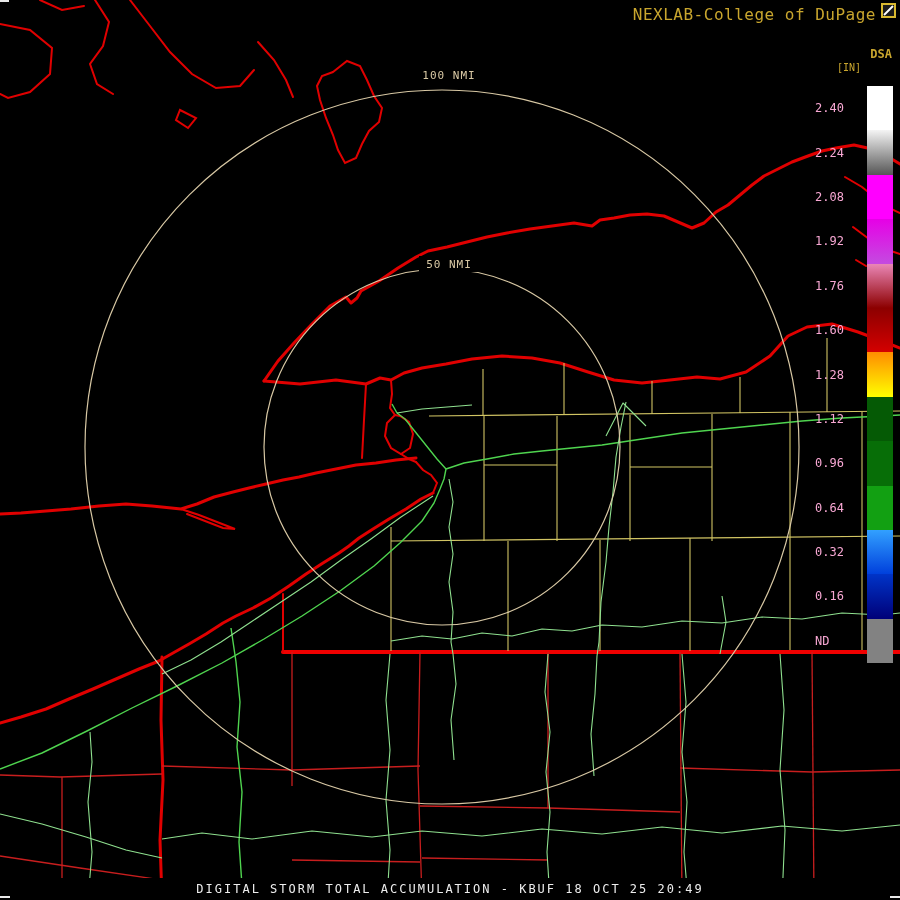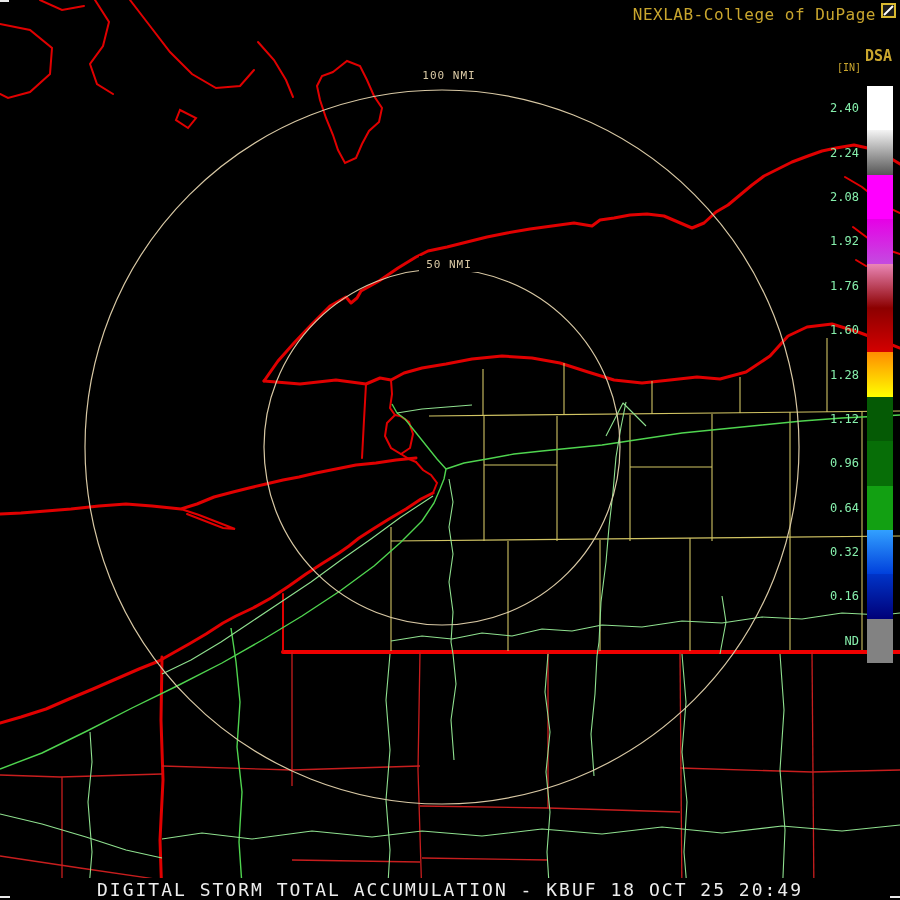--- a/index.html
+++ b/index.html
@@ -3,29 +3,29 @@
 <meta charset="utf-8">
 <style>
   html,body{margin:0;padding:0;background:#000;}
   body{width:900px;height:900px;overflow:hidden;font-family:"DejaVu Sans Mono",monospace;}
   .screen{position:relative;width:900px;height:900px;background:#000;}
   svg.map{position:absolute;left:0;top:0;}
 
   .brand{position:absolute;top:5px;right:24px;color:#c9a62e;font-size:16px;letter-spacing:.5px;white-space:nowrap;}
   .logo{position:absolute;top:3px;right:4px;width:15px;height:15px;}
 
-  .prod-code{position:absolute;top:47px;right:8px;color:#c9a62e;font-size:15px;font-weight:bold;}
+  .prod-code{position:absolute;top:47px;right:8px;color:#c9a62e;font-size:12px;font-weight:bold;}
   .prod-units{position:absolute;top:62px;right:39px;color:#c9a62e;font-size:10px;}
 
   .colorbar{position:absolute;top:86px;right:7px;display:flex;flex-direction:column;}
   .cbar-row{display:flex;align-items:center;height:44.4px;}
-  .cbar-label{width:52px;text-align:right;padding-right:8px;color:#86efac;font-size:12px;}
+  .cbar-label{width:52px;text-align:left;color:#f9a8d4;font-size:12px;}
   .cbar-swatch{width:26px;height:100%;}
 
-  .footer{position:absolute;left:0;bottom:0;width:100%;height:22px;display:flex;justify-content:center;align-items:center;color:#ededed;font-size:18px;letter-spacing:2px;white-space:nowrap;}
+  .footer{position:absolute;left:0;bottom:0;width:100%;height:22px;display:flex;justify-content:center;align-items:center;color:#ededed;font-size:12px;letter-spacing:2px;white-space:nowrap;}
   .dash{position:absolute;background:#e8e8e8;height:2px;}
   .dash.tl{left:0;top:0;width:9px;}
   .dash.bl{left:0;bottom:2px;width:10px;}
   .dash.br{right:0;bottom:2px;width:10px;}
 
   .shore{stroke:#e00000;stroke-width:3;fill:none;stroke-linejoin:round;stroke-linecap:round;}
   .shore-thin{stroke:#e00000;stroke-width:2;fill:none;stroke-linecap:round;}
   .state{stroke:#f00000;stroke-width:4;fill:none;stroke-linecap:round;}
   .rcounty{stroke:#c81e1e;stroke-width:1.3;fill:none;}
   .ycounty{stroke:#d2c564;stroke-width:1.1;fill:none;}

